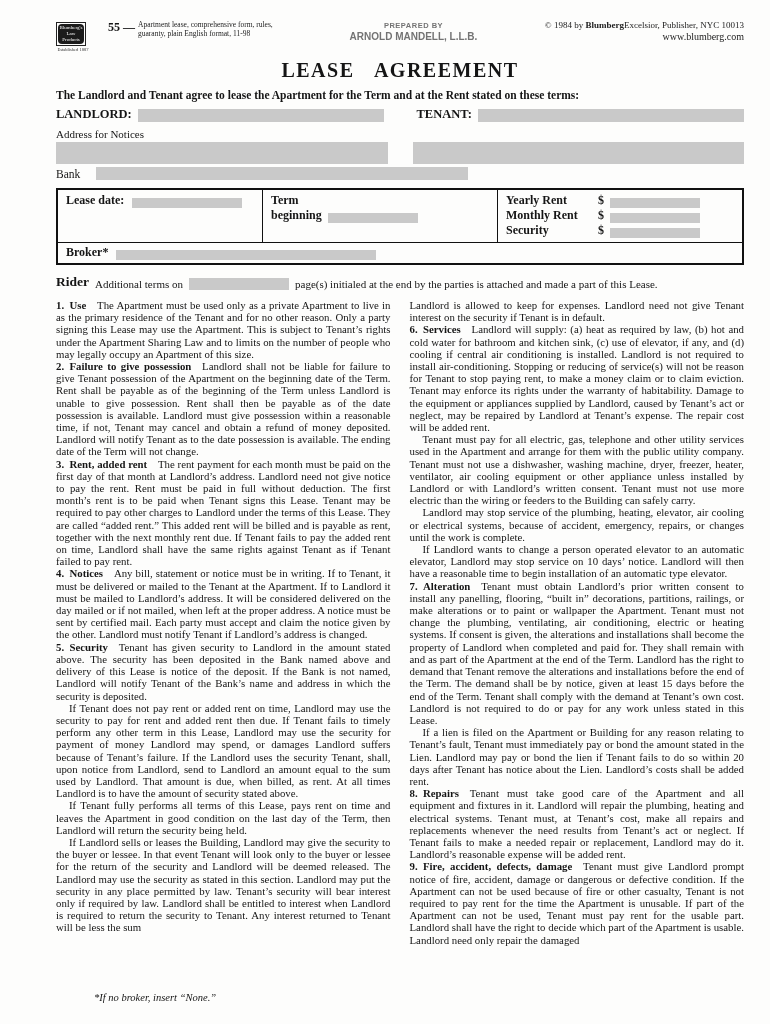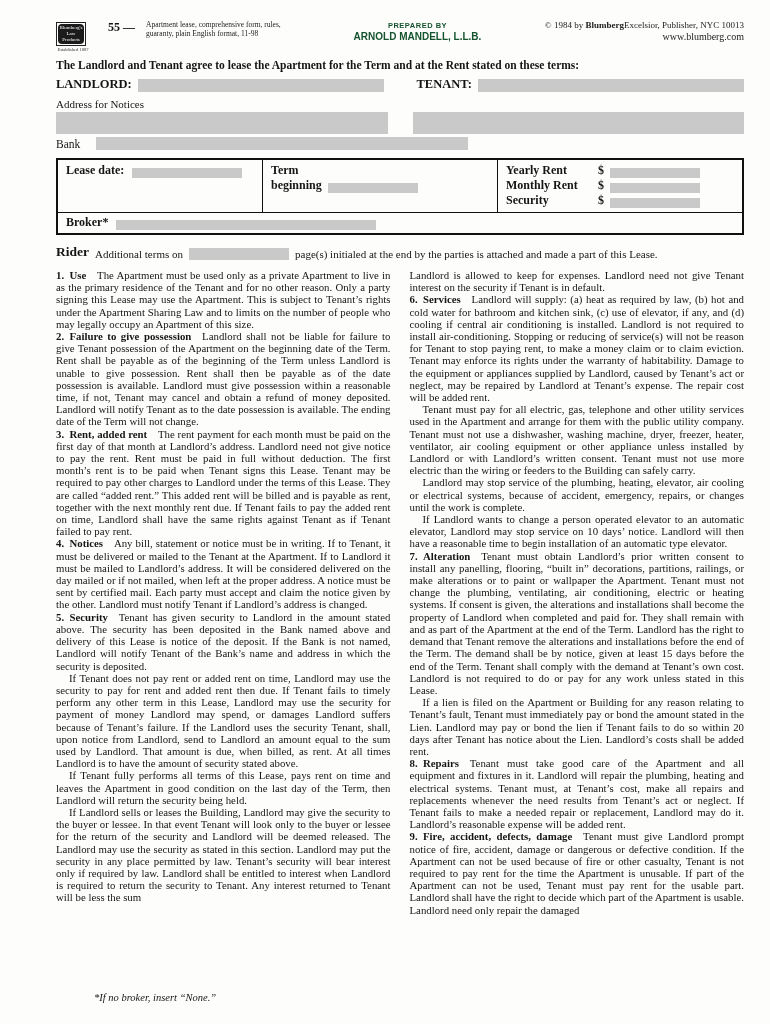--- a/index.html
+++ b/index.html
@@ -10,23 +10,23 @@
 
   
   .hdr { display:flex; align-items:flex-start; }
   .logo-wrap { width:34px; margin-top:2px; }
   .logo-box { width:30px; height:24px; border:1px solid #222; padding:1px; }
   .logo-inner { width:100%; height:100%; background:#1b1b1b; color:#fff; border-radius:4px;
                 display:flex; flex-direction:column; align-items:center; justify-content:center;
                 font-size:5px; line-height:6px; text-align:center; }
   .logo-est { font-size:4.5px; text-align:center; margin-top:1px; color:#333; }
   .form-id { margin-left:18px; display:flex; align-items:flex-start; }
-  .form-num { font-weight:bold; font-size:12px; margin-right:11px; }
+  .form-num { font-weight:bold; font-size:12px; margin-right:3px; }
   .form-desc { font-size:7.5px; line-height:9px; color:#222; max-width:160px; display:inline-block; }
-  .prepared { flex:1; text-align:center; color:#14532d; font-family:"Liberation Sans", sans-serif; margin-top:1px; }
+  .prepared { flex:1; text-align:center; color:#737373; font-family:"Liberation Sans", sans-serif; margin-top:1px; }
   .prep-label { font-size:7.5px; font-weight:bold; letter-spacing:.5px; }
   .prep-name { font-size:10px; font-weight:bold; margin-top:1px; }
   .copyright { text-align:right; font-size:9px; line-height:11px; color:#222; min-width:215px; }
   .website { font-size:10px; }
 
   
   .title { text-align:center; font-size:20px; font-weight:bold; letter-spacing:1.5px; word-spacing:14px; margin-top:7px; }
   .intro { font-weight:bold; font-size:11.5px; margin-top:7px; }
 
   
@@ -111,20 +111,21 @@
     <div class="prepared">
       <div class="prep-label">PREPARED BY</div>
       <div class="prep-name">ARNOLD MANDELL, L.L.B.</div>
     </div>
     <div class="copyright">
       <div class="copy-line"><span>© 1984 by </span><b>Blumberg</b><span>Excelsior, Publisher, NYC 10013</span></div>
       <div class="website">www.blumberg.com</div>
     </div>
   </header>
 
+  <h1 class="title">LEASE AGREEMENT</h1>
   <div class="intro">The Landlord and Tenant agree to lease the Apartment for the Term and at the Rent stated on these terms:</div>
 
   <div class="parties">
     <div class="row party-row">
       <div class="half">
         <span class="lbl-caps">LANDLORD:</span>
         <span class="field grow"></span>
       </div>
       <div class="half">
         <span class="lbl-caps">TENANT:</span>

